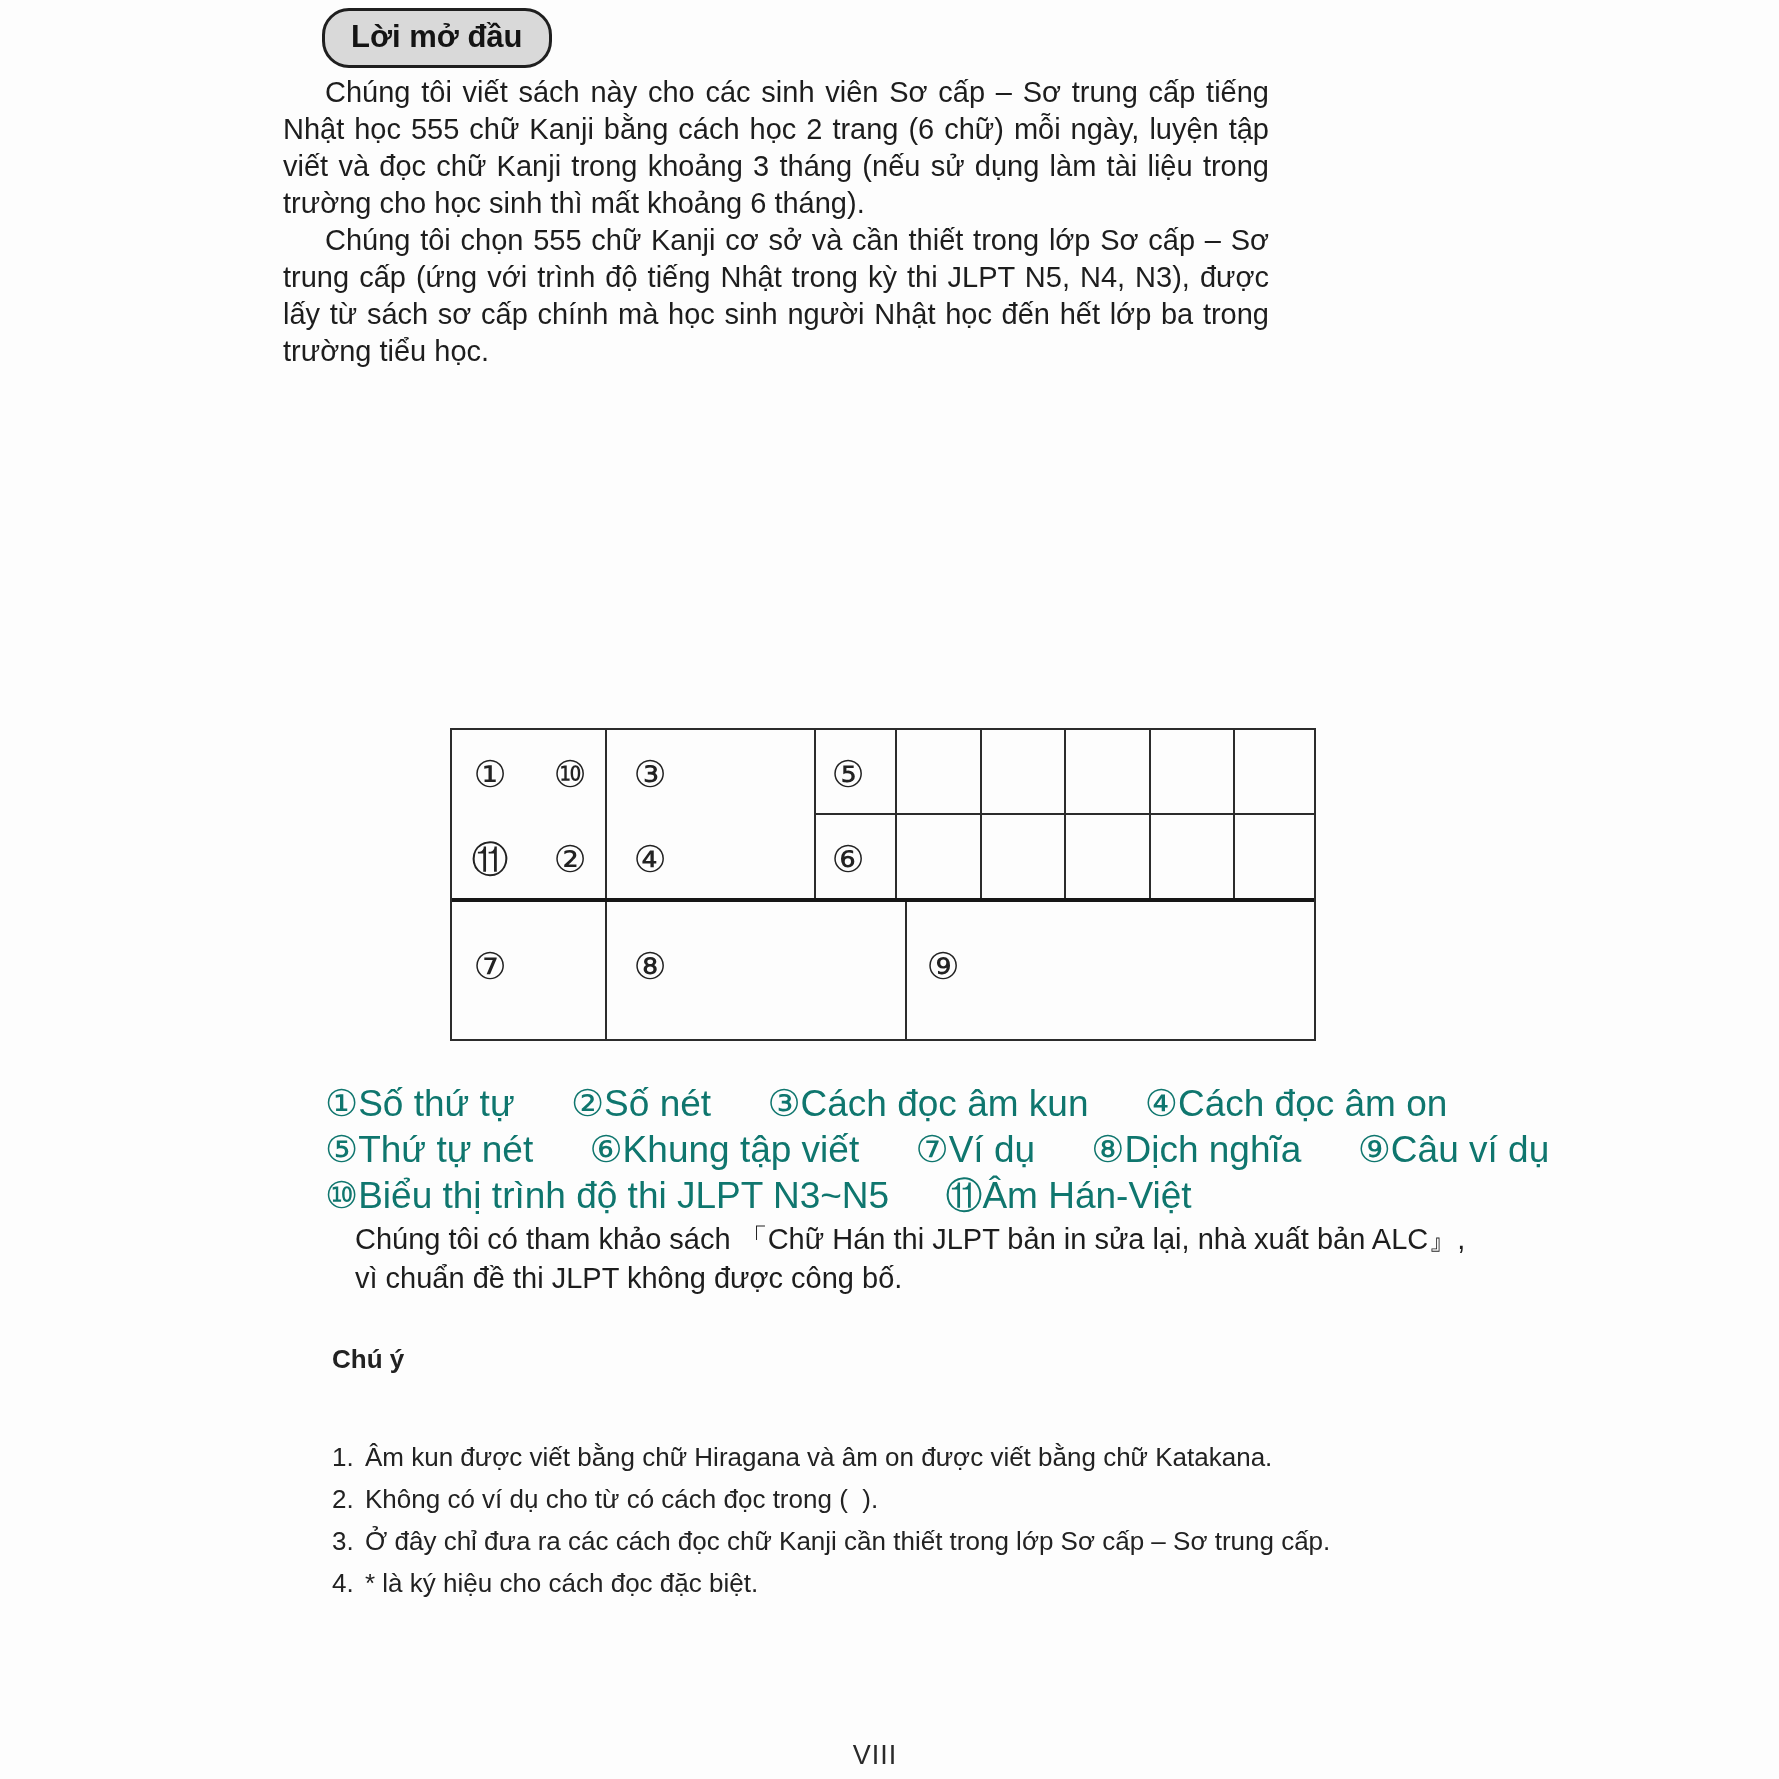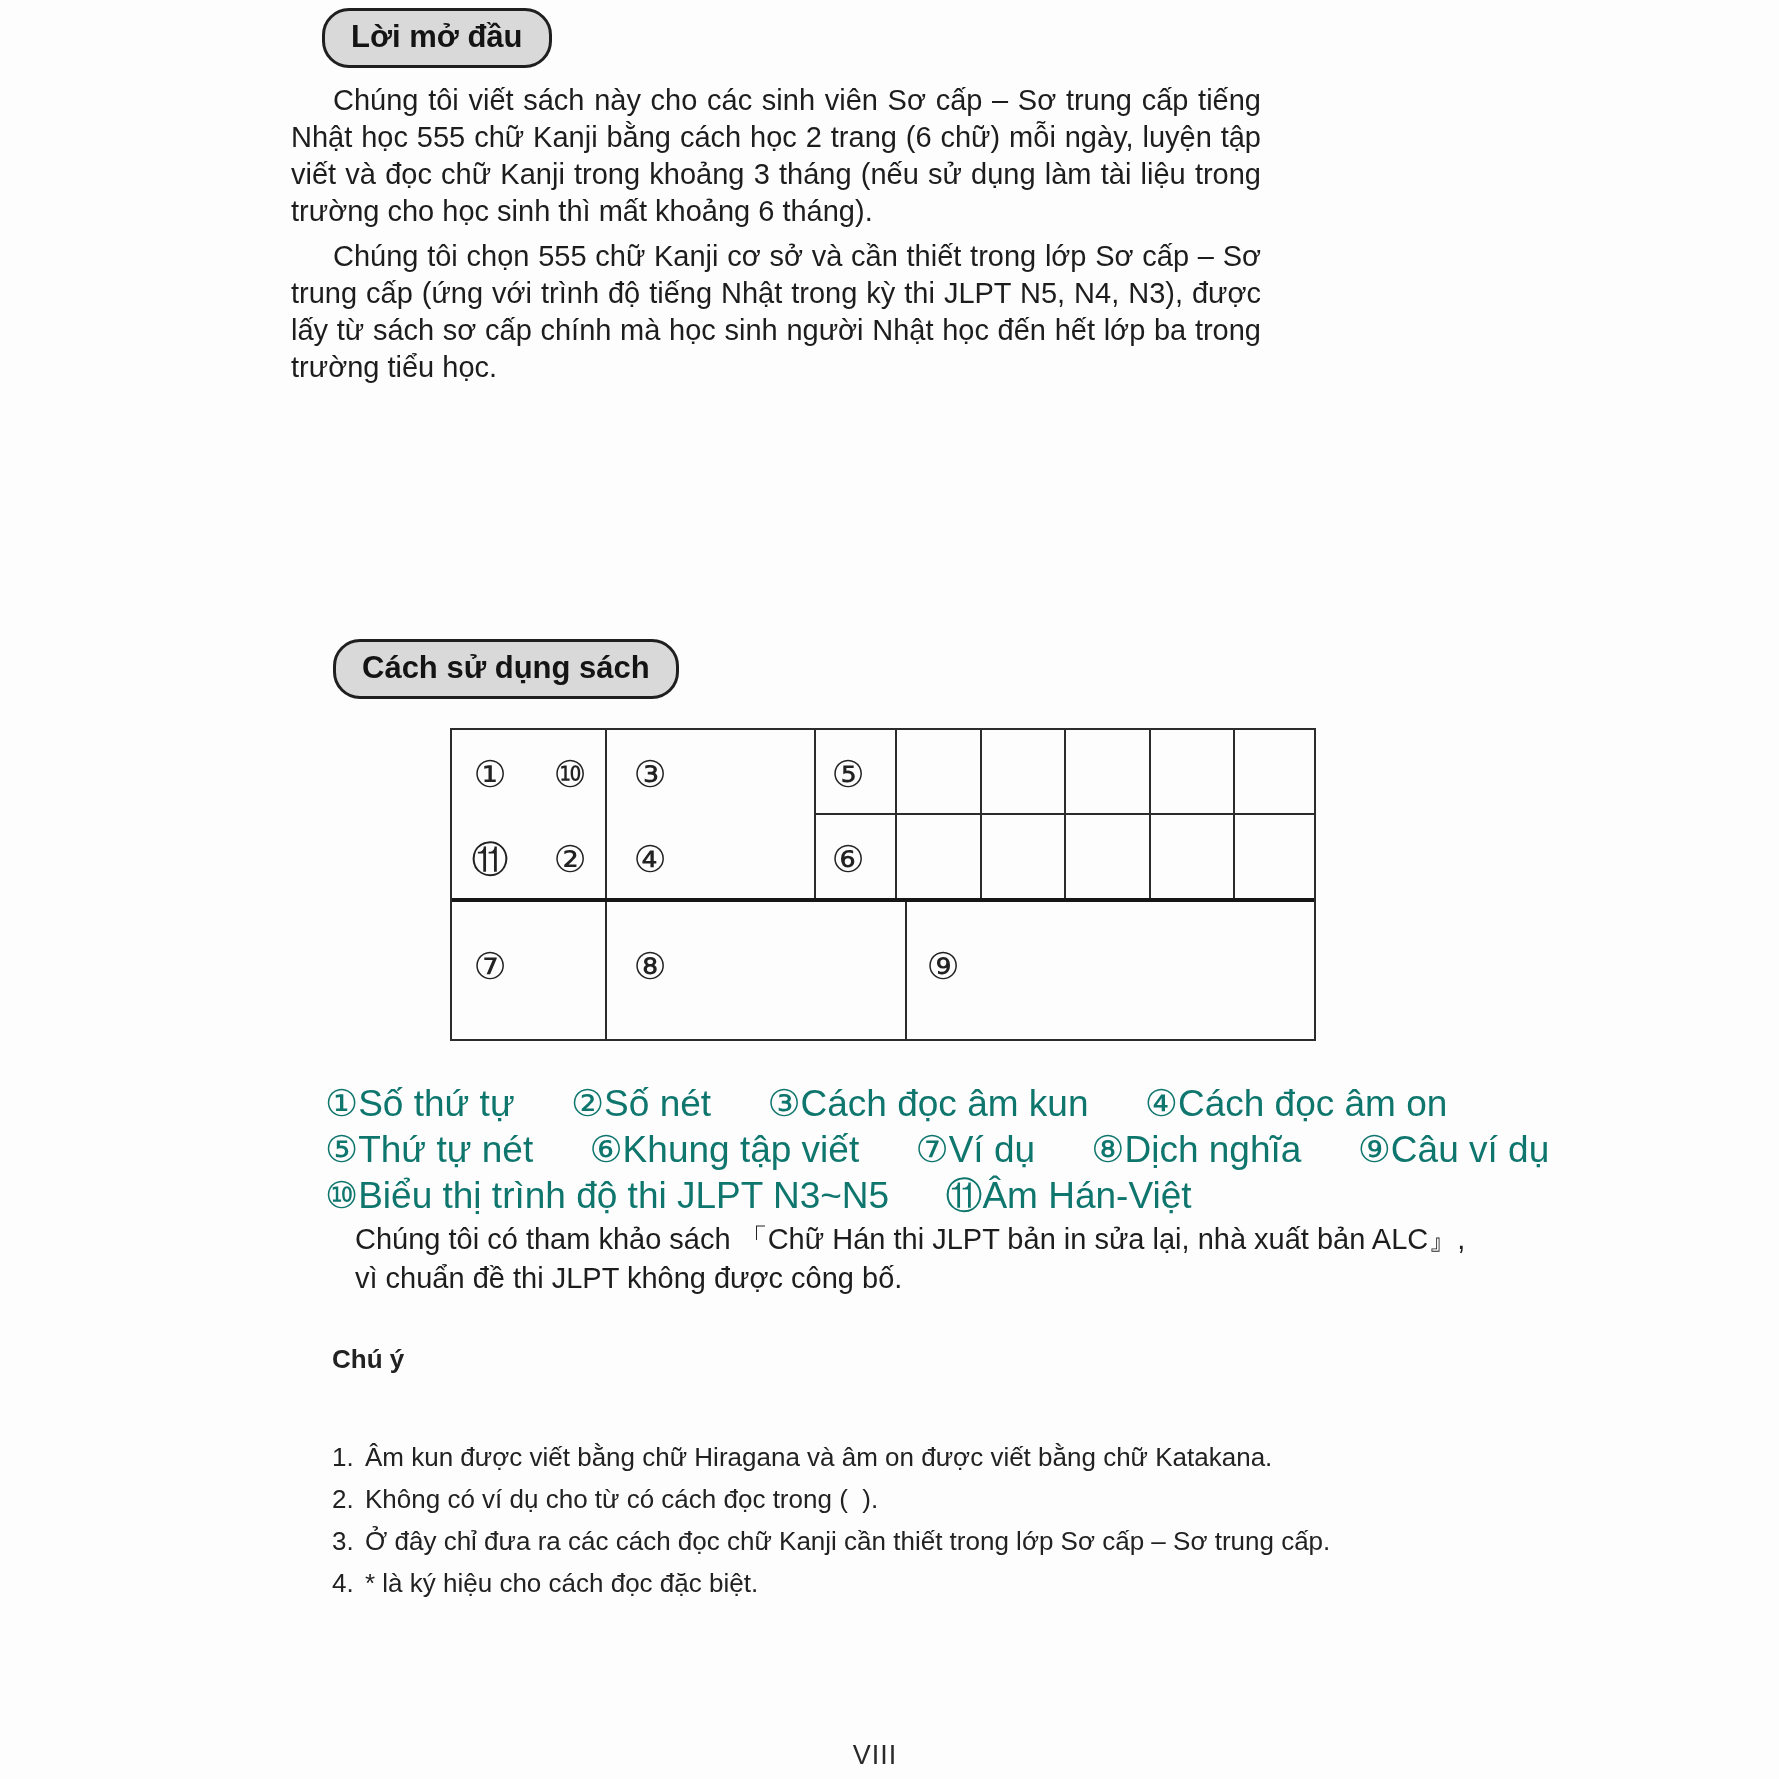--- a/index.html
+++ b/index.html
@@ -30,21 +30,21 @@
   }
   .badge-preface{left:322px;top:8px;text-align:center;}
   .badge-usage{left:333px;top:639px;}
   
   .preface-text{
     position:absolute;
     left:283px;top:74px;width:986px;
     font-size:29px;line-height:37px;
     text-align:justify;
   }
-  .preface-text p{margin:8px;text-indent:42px;}
+  .preface-text p{margin:0;text-indent:42px;}
   
   .diagram{
     position:absolute;
     left:450px;top:728px;
     width:866px;height:313px;
     border:2px solid #2c2c2c;
     box-sizing:border-box;
     background:#fdfdfd;
   }
   .diagram .vline,.diagram .hline{position:absolute;background:#2c2c2c;}
@@ -101,21 +101,20 @@
 
 <div class="page">
 
   <div class="badge badge-preface">Lời mở đầu</div>
 
   <div class="preface-text">
     <p>Chúng tôi viết sách này cho các sinh viên Sơ cấp – Sơ trung cấp tiếng Nhật học 555 chữ Kanji bằng cách học 2 trang (6 chữ) mỗi ngày, luyện tập viết và đọc chữ Kanji trong khoảng 3 tháng (nếu sử dụng làm tài liệu trong trường cho học sinh thì mất khoảng 6 tháng).</p>
     <p>Chúng tôi chọn 555 chữ Kanji cơ sở và cần thiết trong lớp Sơ cấp – Sơ trung cấp (ứng với trình độ tiếng Nhật trong kỳ thi JLPT N5, N4, N3), được lấy từ sách sơ cấp chính mà học sinh người Nhật học đến hết lớp ba trong trường tiểu học.</p>
   </div>
 
-  <div class="badge badge-usage">Cách sử dụng sách</div>
 
   <div class="diagram">
 
     <div class="vline" style="left:153px;top:0;height:168px;"></div>
     <div class="vline" style="left:362px;top:0;height:168px;"></div>
     <div class="vline" style="left:443px;top:0;height:168px;"></div>
     <div class="vline" style="left:528px;top:0;height:168px;"></div>
     <div class="vline" style="left:612px;top:0;height:168px;"></div>
     <div class="vline" style="left:697px;top:0;height:168px;"></div>
     <div class="vline" style="left:781px;top:0;height:168px;"></div>

